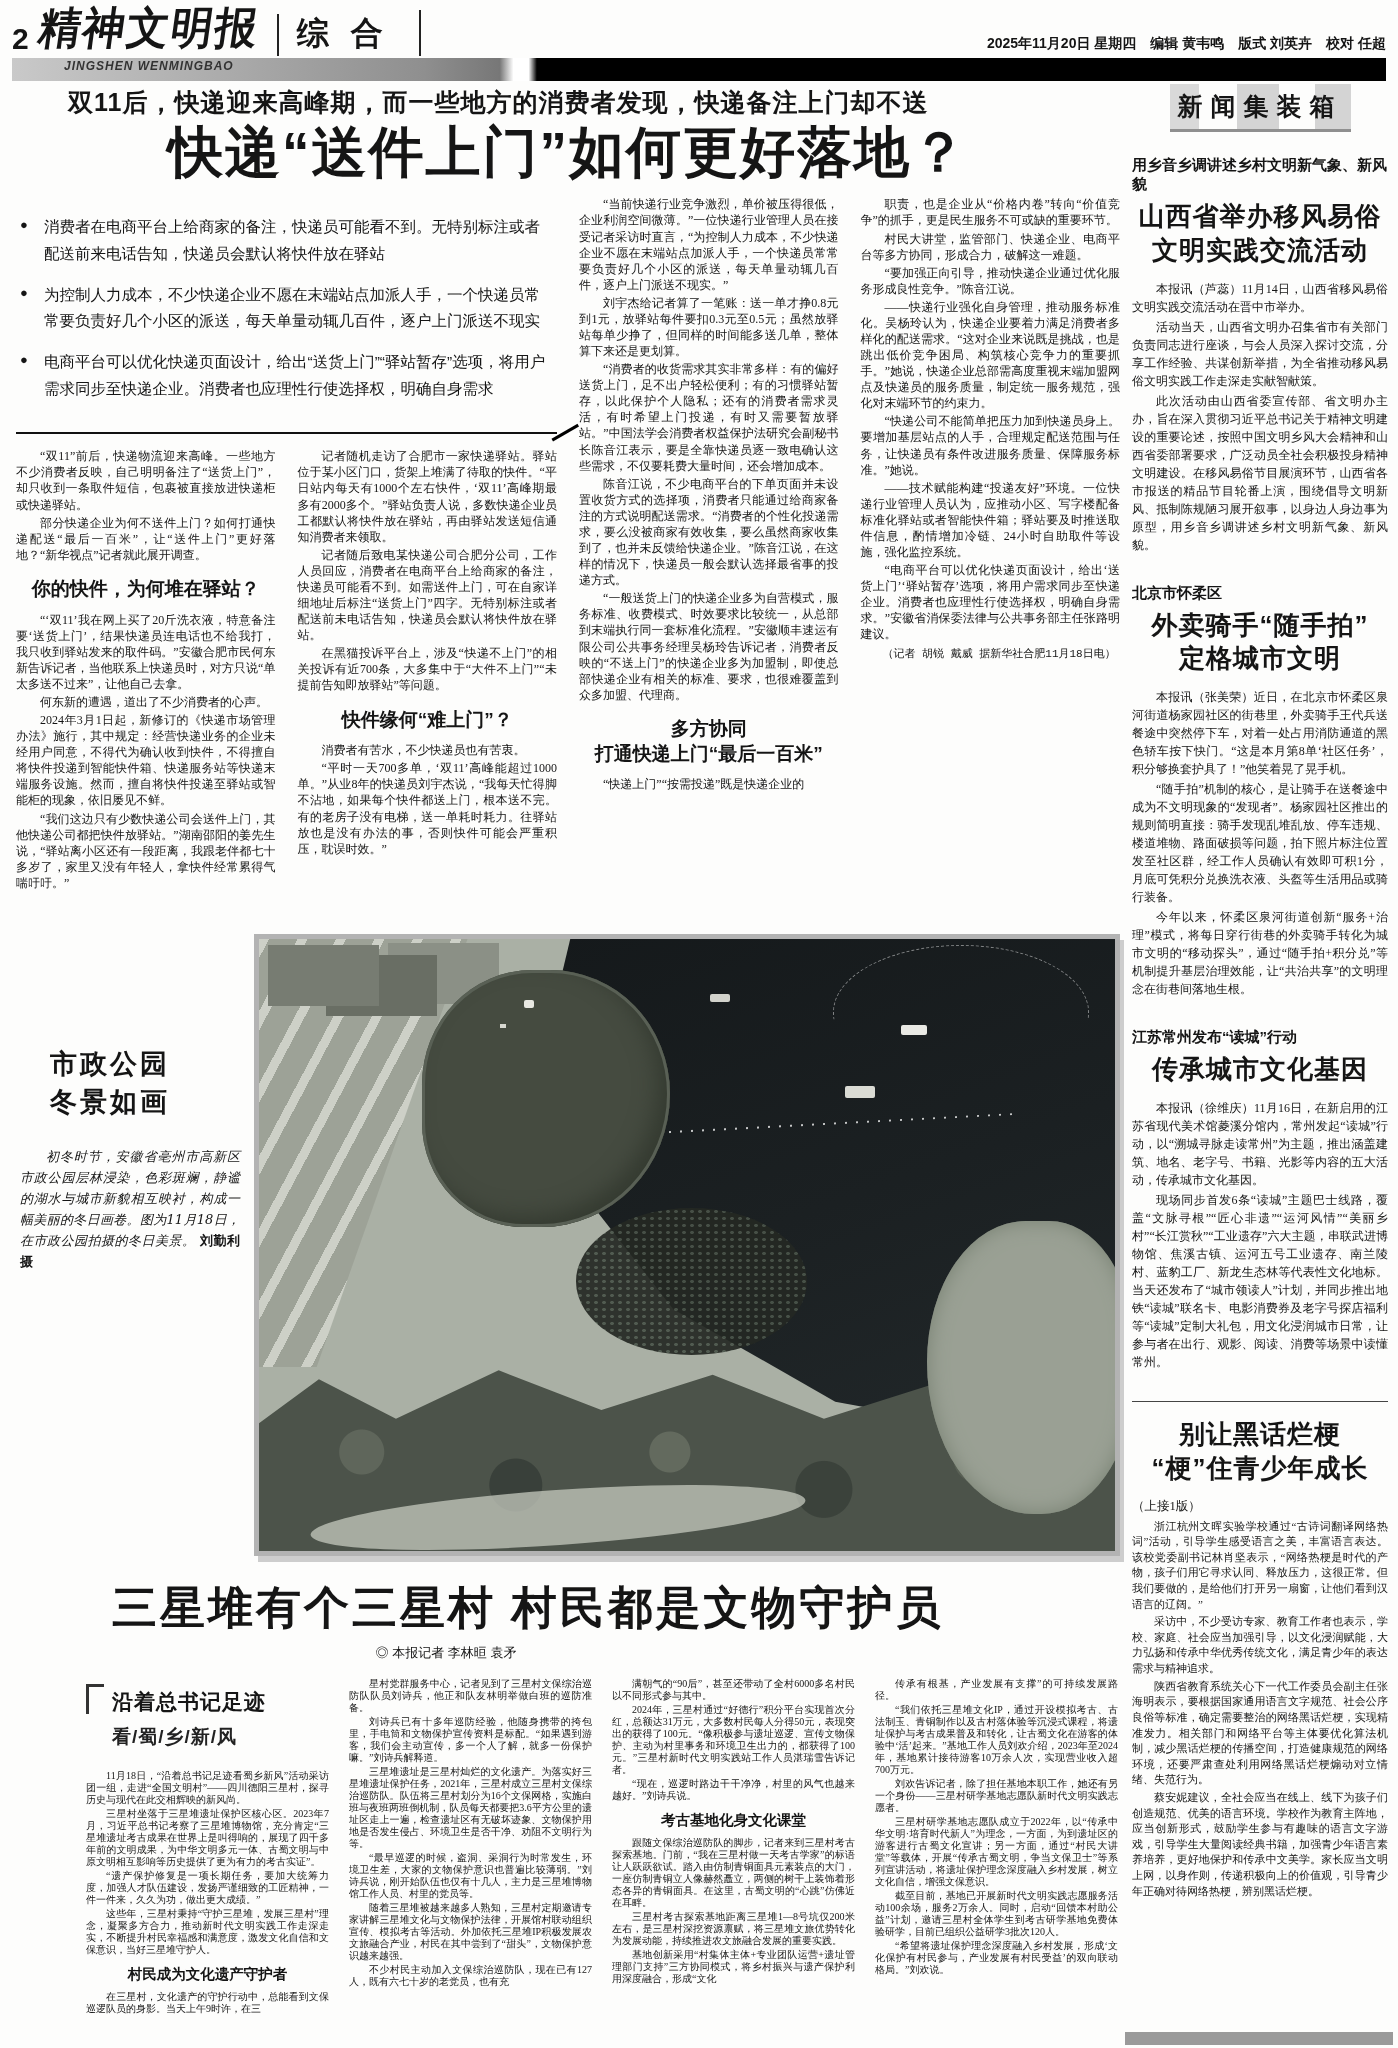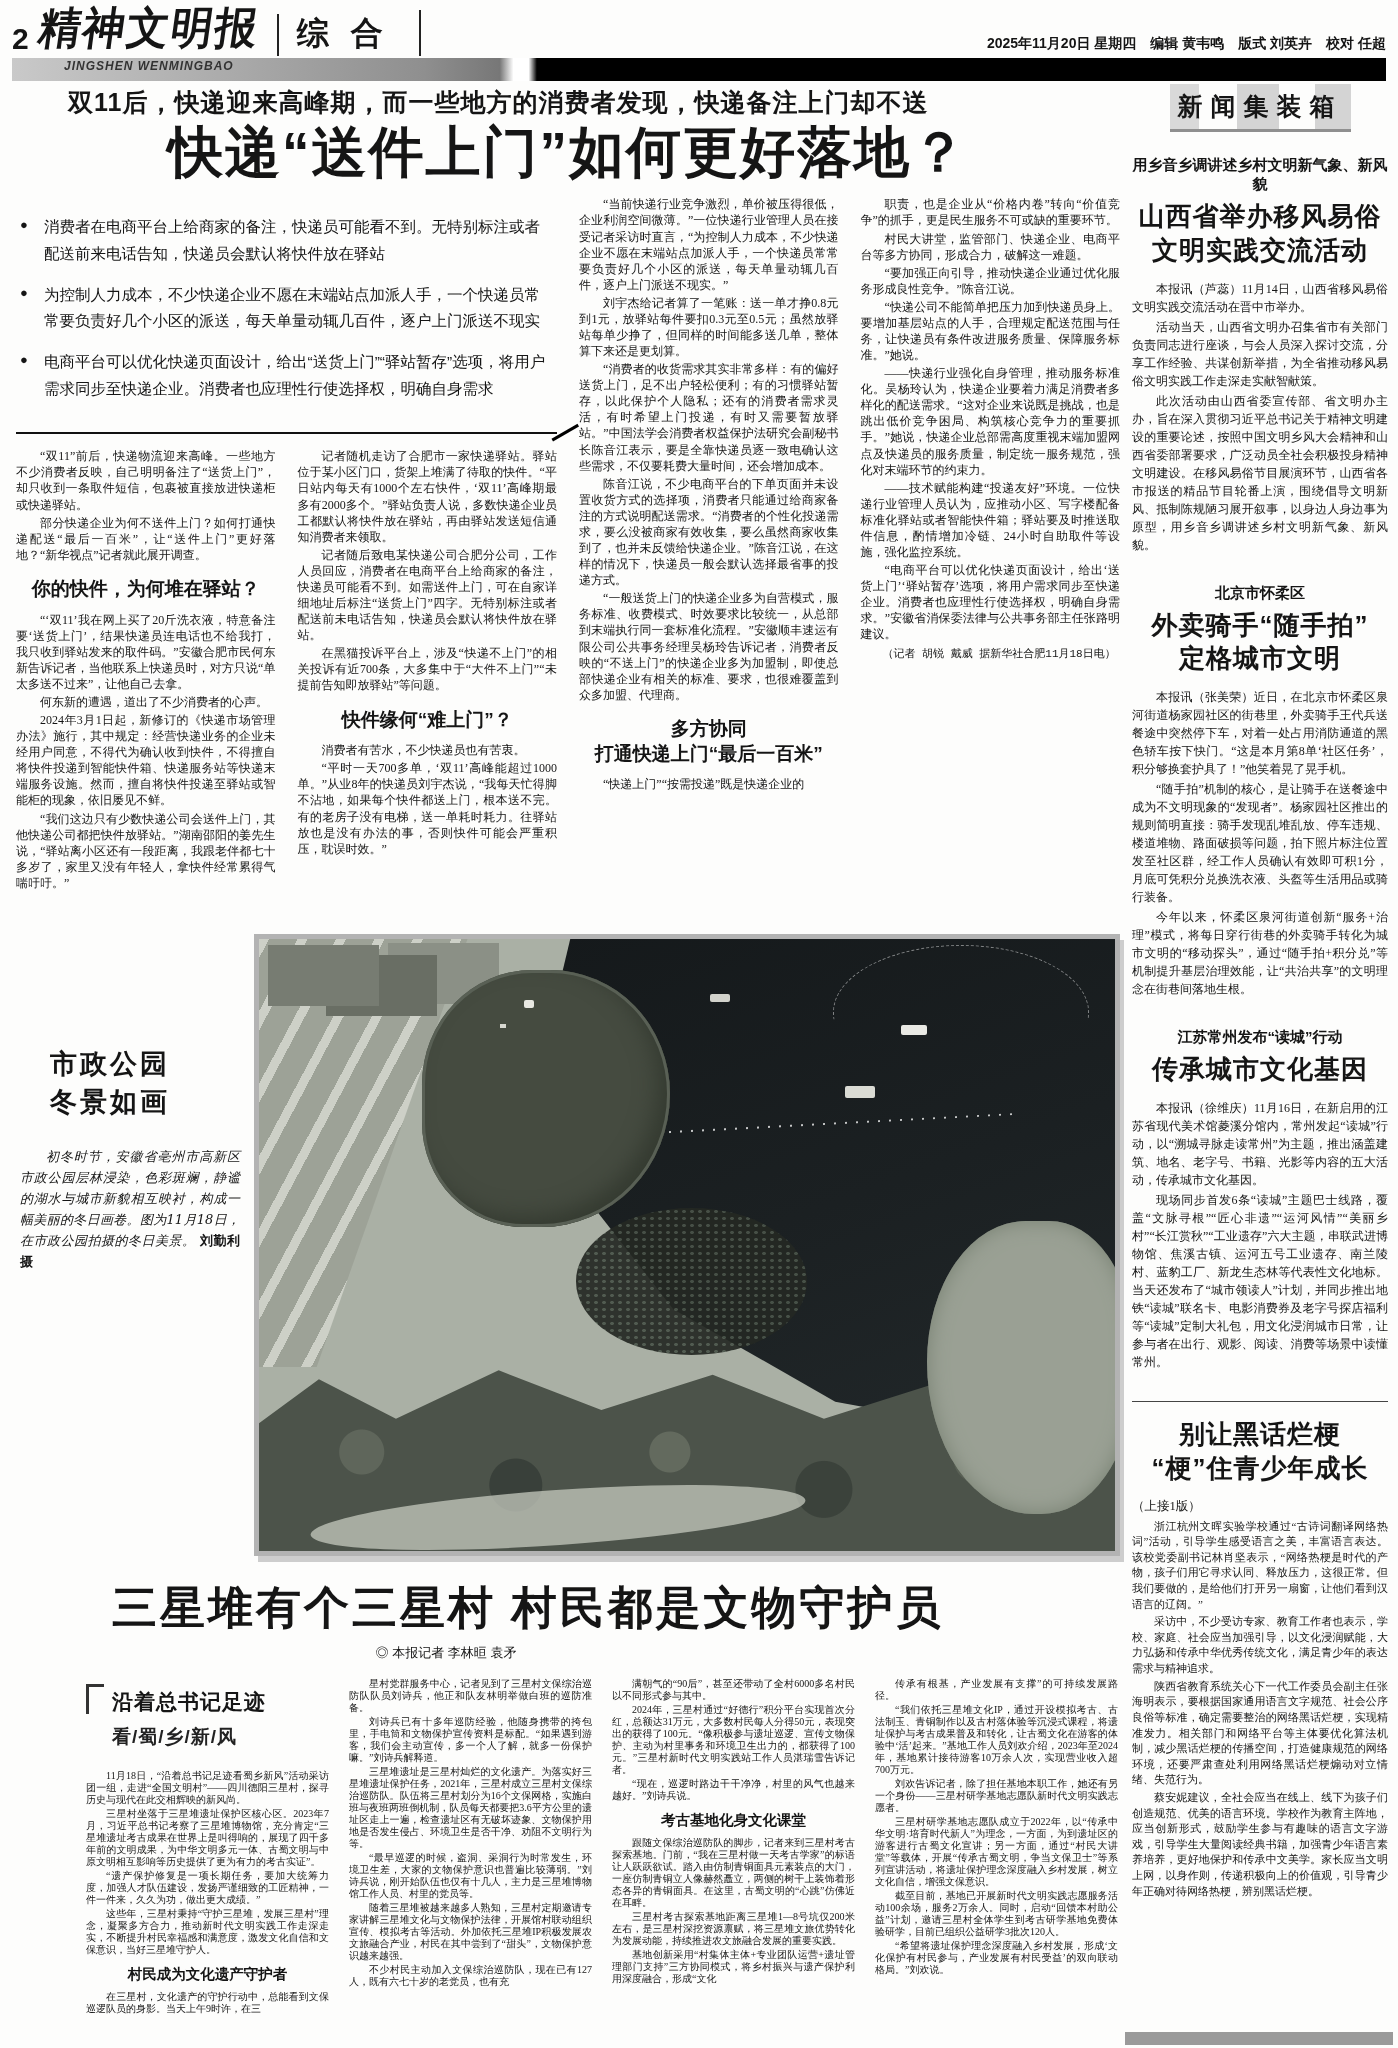--- a/index.html
+++ b/index.html
@@ -101,21 +101,21 @@
   .fb-line1{font:900 21px "DejaVu Serif",serif;letter-spacing:1px;}
   .fb-line2{font:800 19px "Liberation Sans",sans-serif;margin-top:8px;letter-spacing:1px;color:#222;}
 
   
   .sidebar{position:absolute;left:1132px;top:84px;width:256px;height:1946px;overflow:hidden;}
   .sb-head{text-align:center;margin-bottom:24px;}
   .sb-head-inner{display:inline-block;font:700 25px "DejaVu Serif",serif;letter-spacing:8px;
      padding:6px 8px;border-bottom:3px solid #8f8f8f;
      background:linear-gradient(90deg,#d9d9d9 0 16%,transparent 16% 37%,#d4d4d4 37% 60%,transparent 60% 80%,#d4d4d4 80% 100%);}
   .sb-art{margin-bottom:30px;}
-  .sb-kicker{text-align:center;font:600 15px "Liberation Sans",sans-serif;margin-bottom:6px;}
+  .sb-kicker{font:600 15px "Liberation Sans",sans-serif;margin-bottom:6px;}
   .sb-title{text-align:center;font:900 26px/1.3 "Liberation Sans",sans-serif;white-space:pre-line;
             letter-spacing:1px;margin-bottom:12px;}
   .sb-body{font-size:12px;line-height:1.5;text-align:justify;}
   .sb-divider{border-top:1.5px solid #444;margin:18px 0 16px 0;}
   .sb-cont{font-size:12.5px;margin-bottom:4px;}
   .sb-small .sb-body{font-size:11px;line-height:1.42;}
   .sb-foot{position:absolute;left:1125px;top:2032px;width:268px;height:13px;background:#9a9a9a;}
 </style>
 </head>
 <body>
@@ -168,22 +168,22 @@
         <div class="para" data-name="article-paragraph">陈音江说，不少电商平台的下单页面并未设置收货方式的选择项，消费者只能通过给商家备注的方式说明配送需求。“消费者的个性化投递需求，要么没被商家有效收集，要么虽然商家收集到了，也并未反馈给快递企业。”陈音江说，在这样的情况下，快递员一般会默认选择最省事的投递方式。</div>
         <div class="para" data-name="article-paragraph">“一般送货上门的快递企业多为自营模式，服务标准、收费模式、时效要求比较统一，从总部到末端执行同一套标准化流程。”安徽顺丰速运有限公司公共事务经理吴杨玲告诉记者，消费者反映的“不送上门”的快递企业多为加盟制，即使总部快递企业有相关的标准、要求，也很难覆盖到众多加盟、代理商。</div>
         <div class="subhead" data-name="article-subhead">多方协同
 打通快递上门“最后一百米”</div>
         <div class="para" data-name="article-paragraph">“快递上门”“按需投递”既是快递企业的</div>
       </div>
     <div class="lead-col lc4" data-name="lead-column-4">
         <div class="para" data-name="article-paragraph">职责，也是企业从“价格内卷”转向“价值竞争”的抓手，更是民生服务不可或缺的重要环节。</div>
         <div class="para" data-name="article-paragraph">村民大讲堂，监管部门、快递企业、电商平台等多方协同，形成合力，破解这一难题。</div>
         <div class="para" data-name="article-paragraph">“要加强正向引导，推动快递企业通过优化服务形成良性竞争。”陈音江说。</div>
+        <div class="para" data-name="article-paragraph">——快递行业强化自身管理，推动服务标准化。吴杨玲认为，快递企业要着力满足消费者多样化的配送需求。“这对企业来说既是挑战，也是跳出低价竞争困局、构筑核心竞争力的重要抓手。”她说，快递企业总部需高度重视末端加盟网点及快递员的服务质量，制定统一服务规范，强化对末端环节的约束力。</div>
         <div class="para" data-name="article-paragraph">“快递公司不能简单把压力加到快递员身上。要增加基层站点的人手，合理规定配送范围与任务，让快递员有条件改进服务质量、保障服务标准。”她说。</div>
-        <div class="para" data-name="article-paragraph">——快递行业强化自身管理，推动服务标准化。吴杨玲认为，快递企业要着力满足消费者多样化的配送需求。“这对企业来说既是挑战，也是跳出低价竞争困局、构筑核心竞争力的重要抓手。”她说，快递企业总部需高度重视末端加盟网点及快递员的服务质量，制定统一服务规范，强化对末端环节的约束力。</div>
         <div class="para" data-name="article-paragraph">——技术赋能构建“投递友好”环境。一位快递行业管理人员认为，应推动小区、写字楼配备标准化驿站或者智能快件箱；驿站要及时推送取件信息，酌情增加冷链、24小时自助取件等设施，强化监控系统。</div>
         <div class="para" data-name="article-paragraph">“电商平台可以优化快递页面设计，给出‘送货上门’‘驿站暂存’选项，将用户需求同步至快递企业。消费者也应理性行使选择权，明确自身需求。”安徽省消保委法律与公共事务部主任张路明建议。</div>
         <div class="sign" data-name="article-credit-line">（记者 胡锐 戴威 据新华社合肥11月18日电）</div>
       </div>
   </div>
 </div>
 
 <div class="photo-wrap" data-name="photo-story">
   <div class="photo-caption-col" data-name="photo-caption-block">
     <div class="pc-title" data-name="photo-title">市政公园

